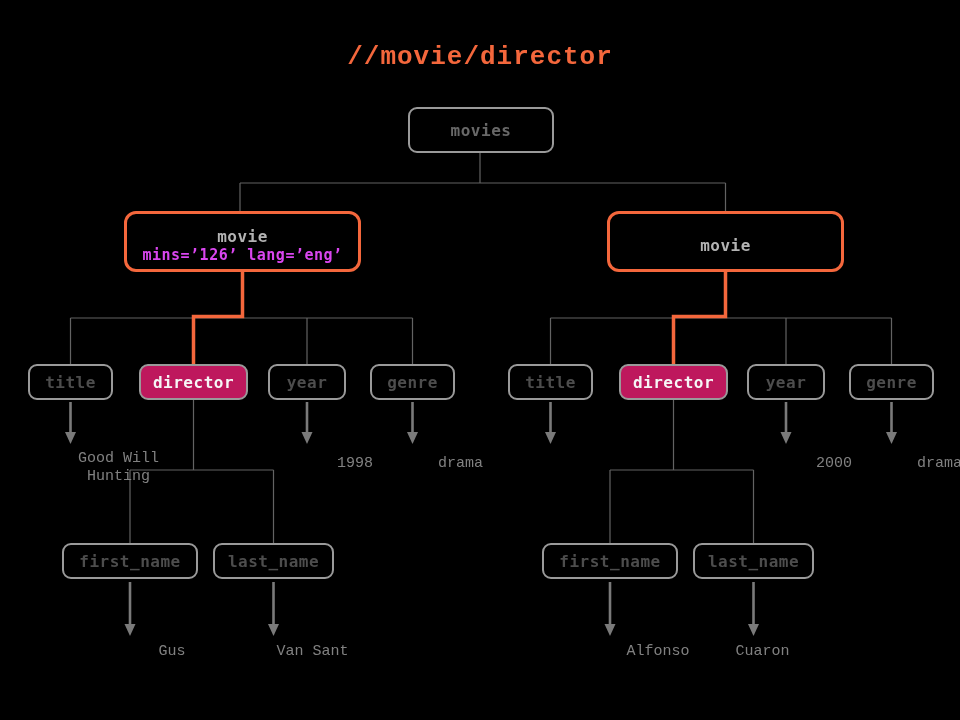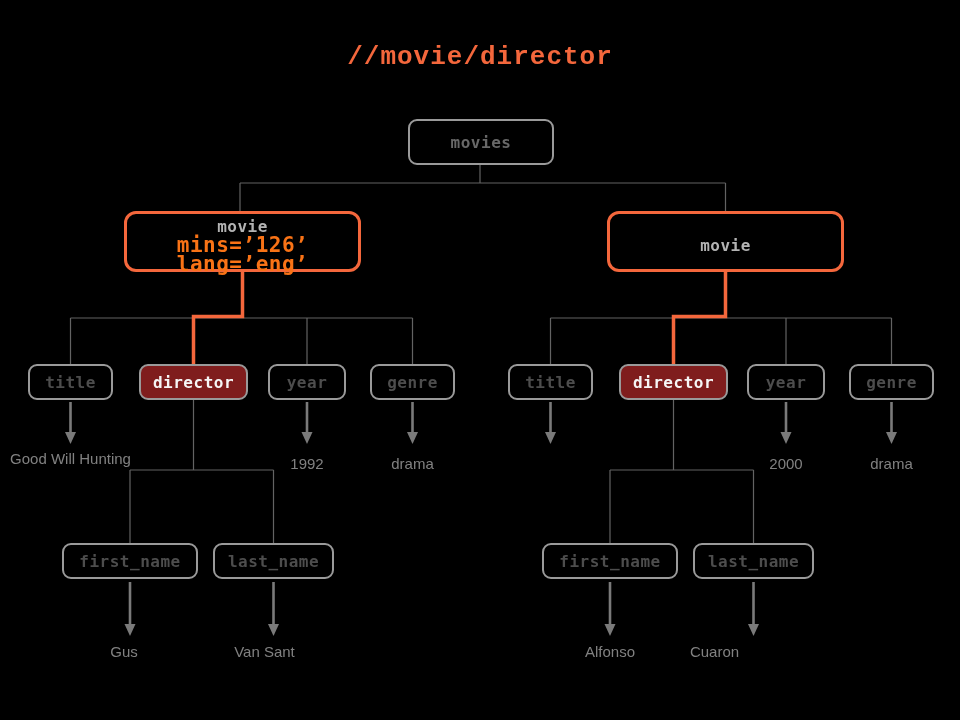--- a/index.html
+++ b/index.html
@@ -7,24 +7,24 @@
          font-family:"DejaVu Sans Mono",monospace;}
   .page-title{position:absolute;top:42px;left:0;width:960px;text-align:center;
               font-weight:bold;font-size:26px;letter-spacing:1px;color:#f4673c;z-index:2;font-family:Liberation Mono, monospace;}
   svg.wires{position:absolute;left:0;top:0;z-index:1;}
   .box{position:absolute;box-sizing:border-box;border:2px solid #9a9a9a;border-radius:9px;
        background:#000;display:flex;align-items:center;justify-content:center;
        font-weight:bold;font-size:16px;color:#4d4d4d;letter-spacing:0.5px;z-index:2;}
   .box.root{color:#686868;}
   .box.movie{border:3px solid #f4673c;border-radius:12px;flex-direction:column;padding-top:8px;}
   .movie-label{color:#b3b3b3;font-size:16px;line-height:19px;}
-  .movie-attrs{color:#f97316;font-size:21px;line-height:19px;font-weight:bold;text-align:center;}
-  .box.director{background:#7f1d1d;color:#f6f6f6;border-color:#9a9a9a;}
-  .value{position:absolute;font-family:Liberation Sans, sans-serif;color:#818181;
-         font-size:15px;line-height:18px;text-align:center;z-index:2;}
+  .movie-attrs{color:#d946ef;font-size:15px;line-height:19px;font-weight:bold;}
+  .box.director{background:#be185d;color:#f6f6f6;border-color:#9a9a9a;}
+  .value{position:absolute;font-family:Liberation Mono, monospace;color:#818181;
+         font-size:15px;line-height:18px;text-align:center;z-index:2;margin-left:48px;}
 </style>
 </head>
 <body>
 
 <div class="stage">
 
   <div class="page-title">//movie/director</div>
 
   <svg class="wires" width="960" height="720" viewBox="0 0 960 720">
 
@@ -93,21 +93,21 @@
           <line x1="610" y1="582" x2="610" y2="625"></line>
           <polygon points="604.5,624 615.5,624 610,636" stroke="none"></polygon>
         </g>
       <g>
           <line x1="753.5" y1="582" x2="753.5" y2="625"></line>
           <polygon points="748,624 759,624 753.5,636" stroke="none"></polygon>
         </g>
     </g>
   </svg>
 
-  <div class="box root" style="left:408px;top:107px;width:146px;height:46px;margin-top:12px;">movies</div>
+  <div class="box root" style="left:408px;top:107px;width:146px;height:46px;">movies</div>
 
   <div class="box movie" style="left:124px;top:211px;width:237px;height:61px;">
     <div class="movie-label">movie</div>
     <div class="movie-attrs">mins=’126’ lang=’eng’</div>
   </div>
   <div class="box movie" style="left:607px;top:211px;width:237px;height:61px;">
     <div class="movie-label">movie</div>
   </div>
 
   <div class="box" style="left:28px;top:364px;width:85px;height:36px;">title</div>
@@ -119,21 +119,21 @@
   <div class="box director" style="left:619px;top:364px;width:109px;height:36px;">director</div>
   <div class="box" style="left:747px;top:364px;width:78px;height:36px;">year</div>
   <div class="box" style="left:849px;top:364px;width:85px;height:36px;">genre</div>
 
   <div class="box" style="left:62px;top:543px;width:136px;height:36px;">first_name</div>
   <div class="box" style="left:213px;top:543px;width:121px;height:36px;">last_name</div>
   <div class="box" style="left:542px;top:543px;width:136px;height:36px;">first_name</div>
   <div class="box" style="left:693px;top:543px;width:121px;height:36px;">last_name</div>
 
   <div class="value" style="left:10px;top:450px;width:121px;">Good Will Hunting</div>
-  <div class="value" style="left:267px;top:455px;width:80px;">1992</div>
+  <div class="value" style="left:267px;top:455px;width:80px;">1998</div>
   <div class="value" style="left:372px;top:455px;width:81px;">drama</div>
   <div class="value" style="left:746px;top:455px;width:80px;">2000</div>
   <div class="value" style="left:851px;top:455px;width:81px;">drama</div>
   <div class="value" style="left:84px;top:643px;width:80px;">Gus</div>
   <div class="value" style="left:214px;top:643px;width:101px;">Van Sant</div>
   <div class="value" style="left:570px;top:643px;width:80px;">Alfonso</div>
   <div class="value" style="left:674px;top:643px;width:81px;">Cuaron</div>
 
 </div>
 

